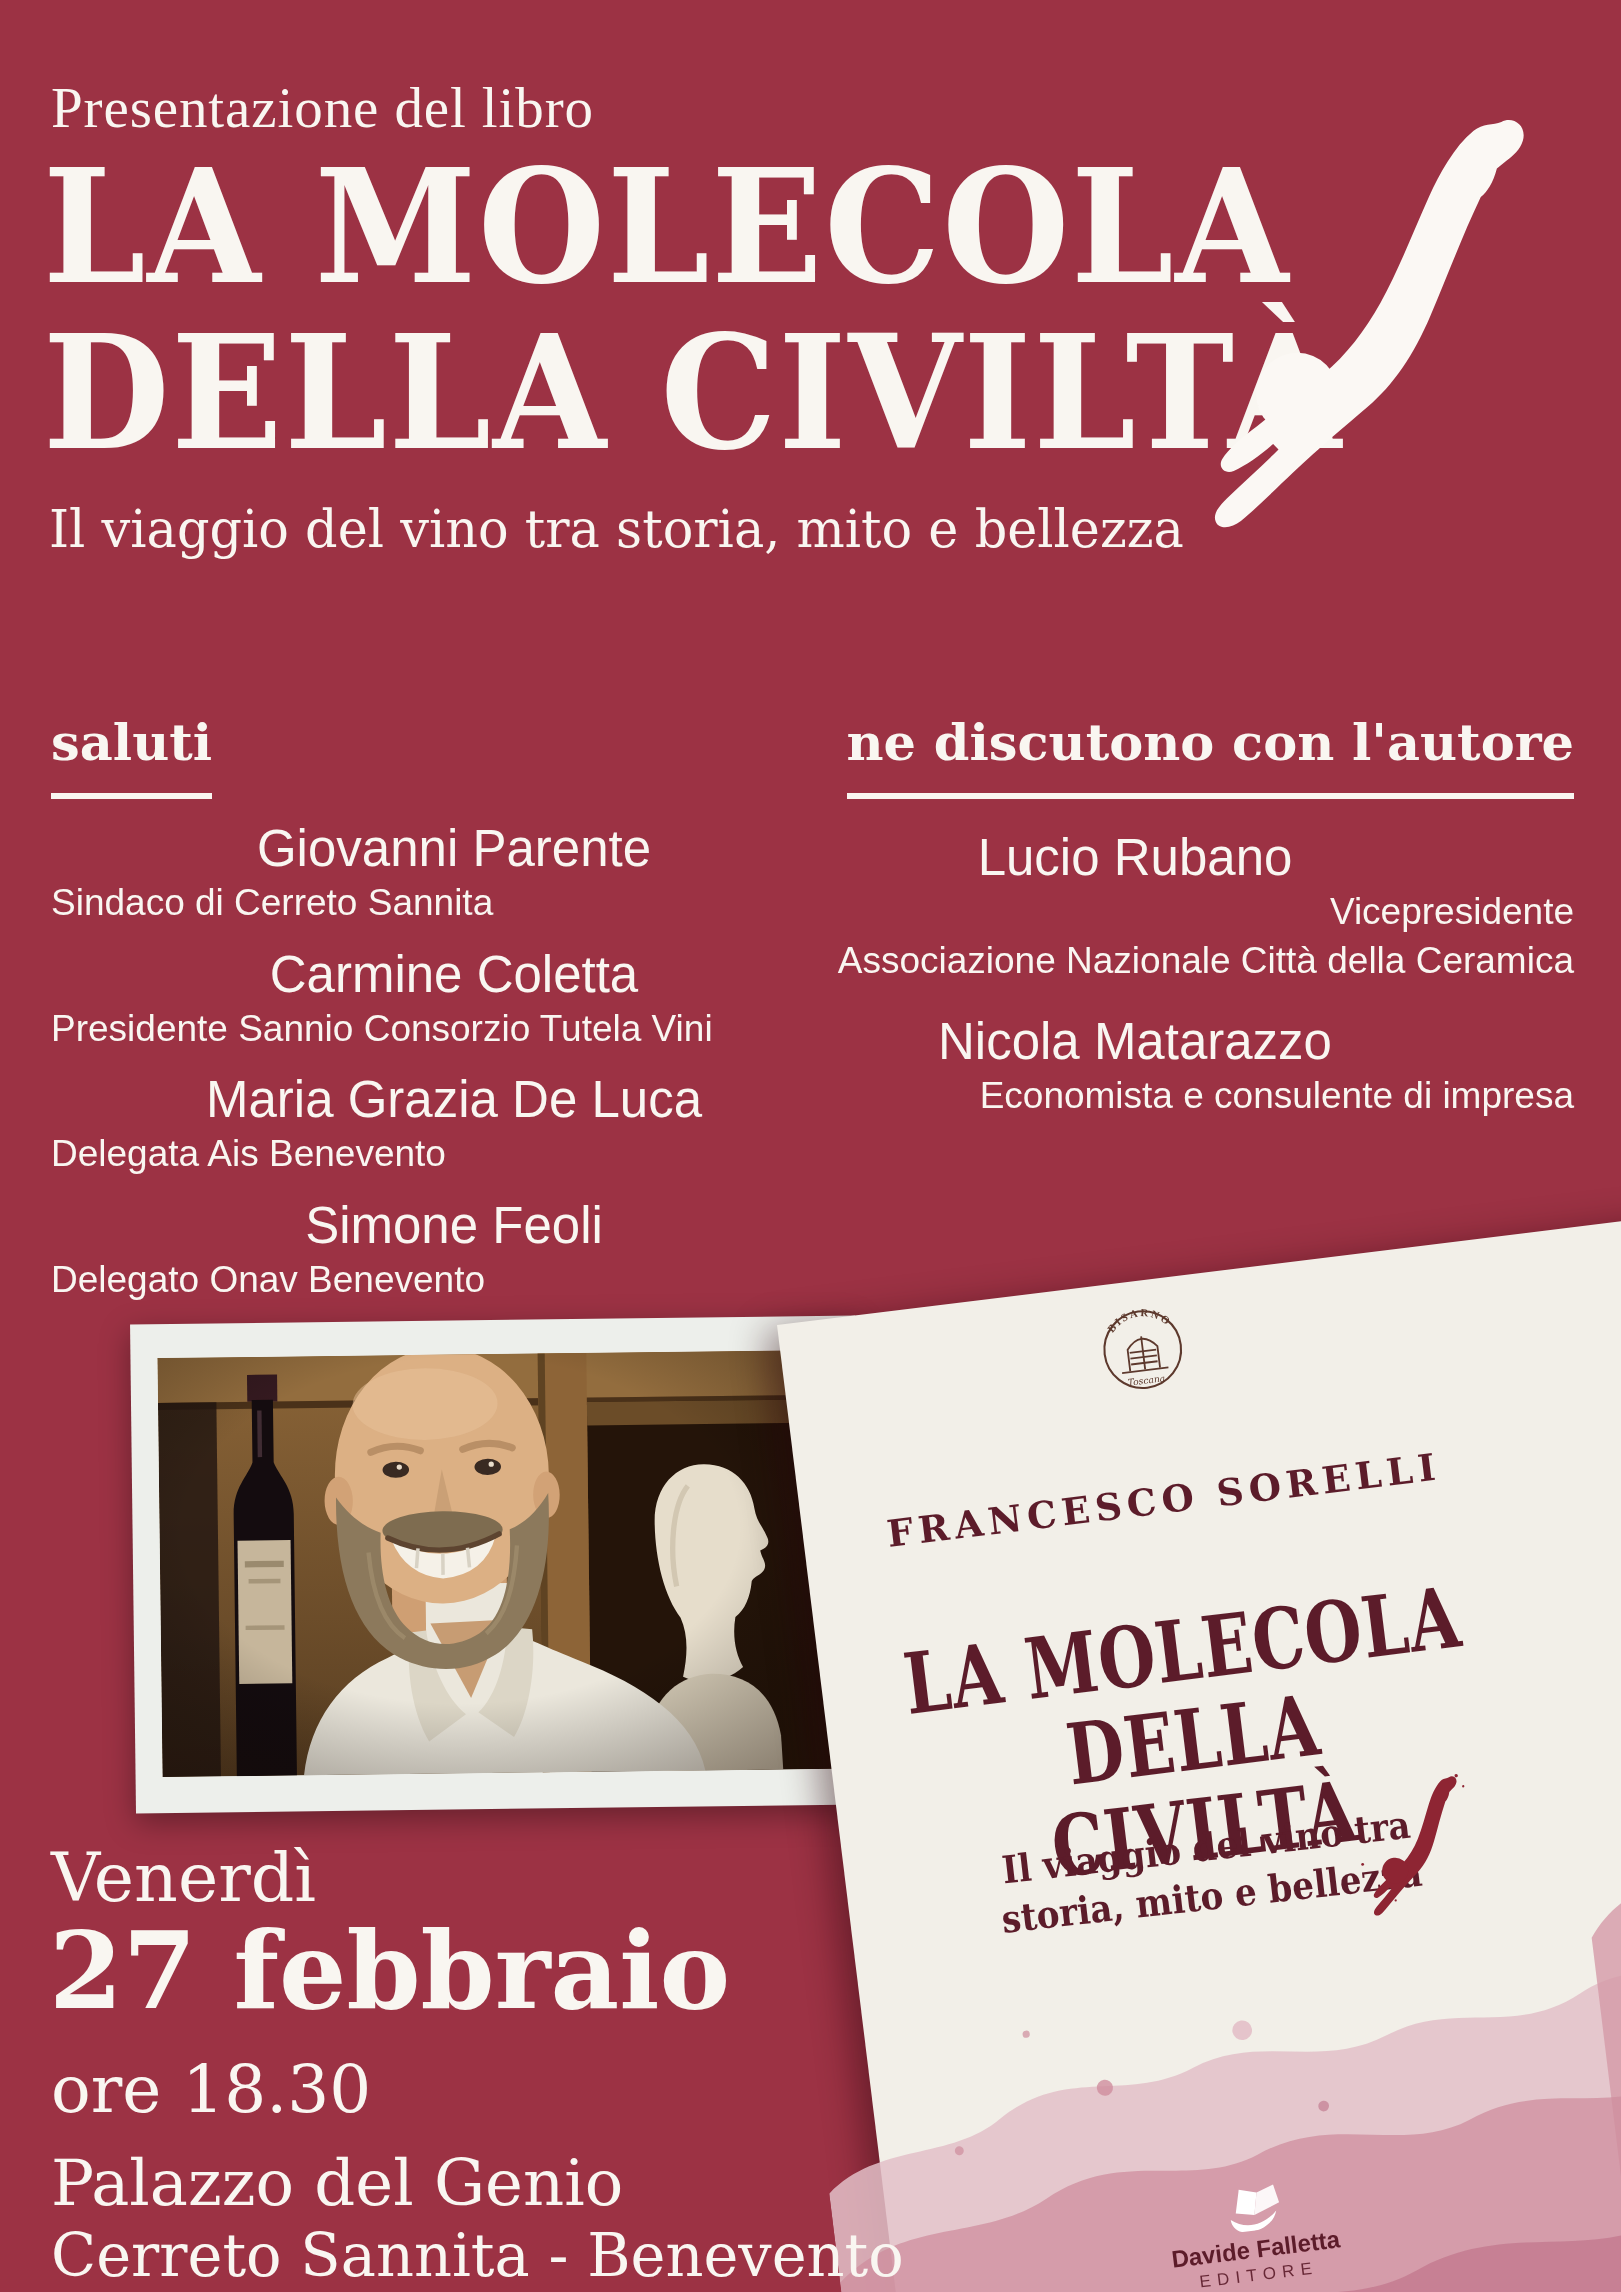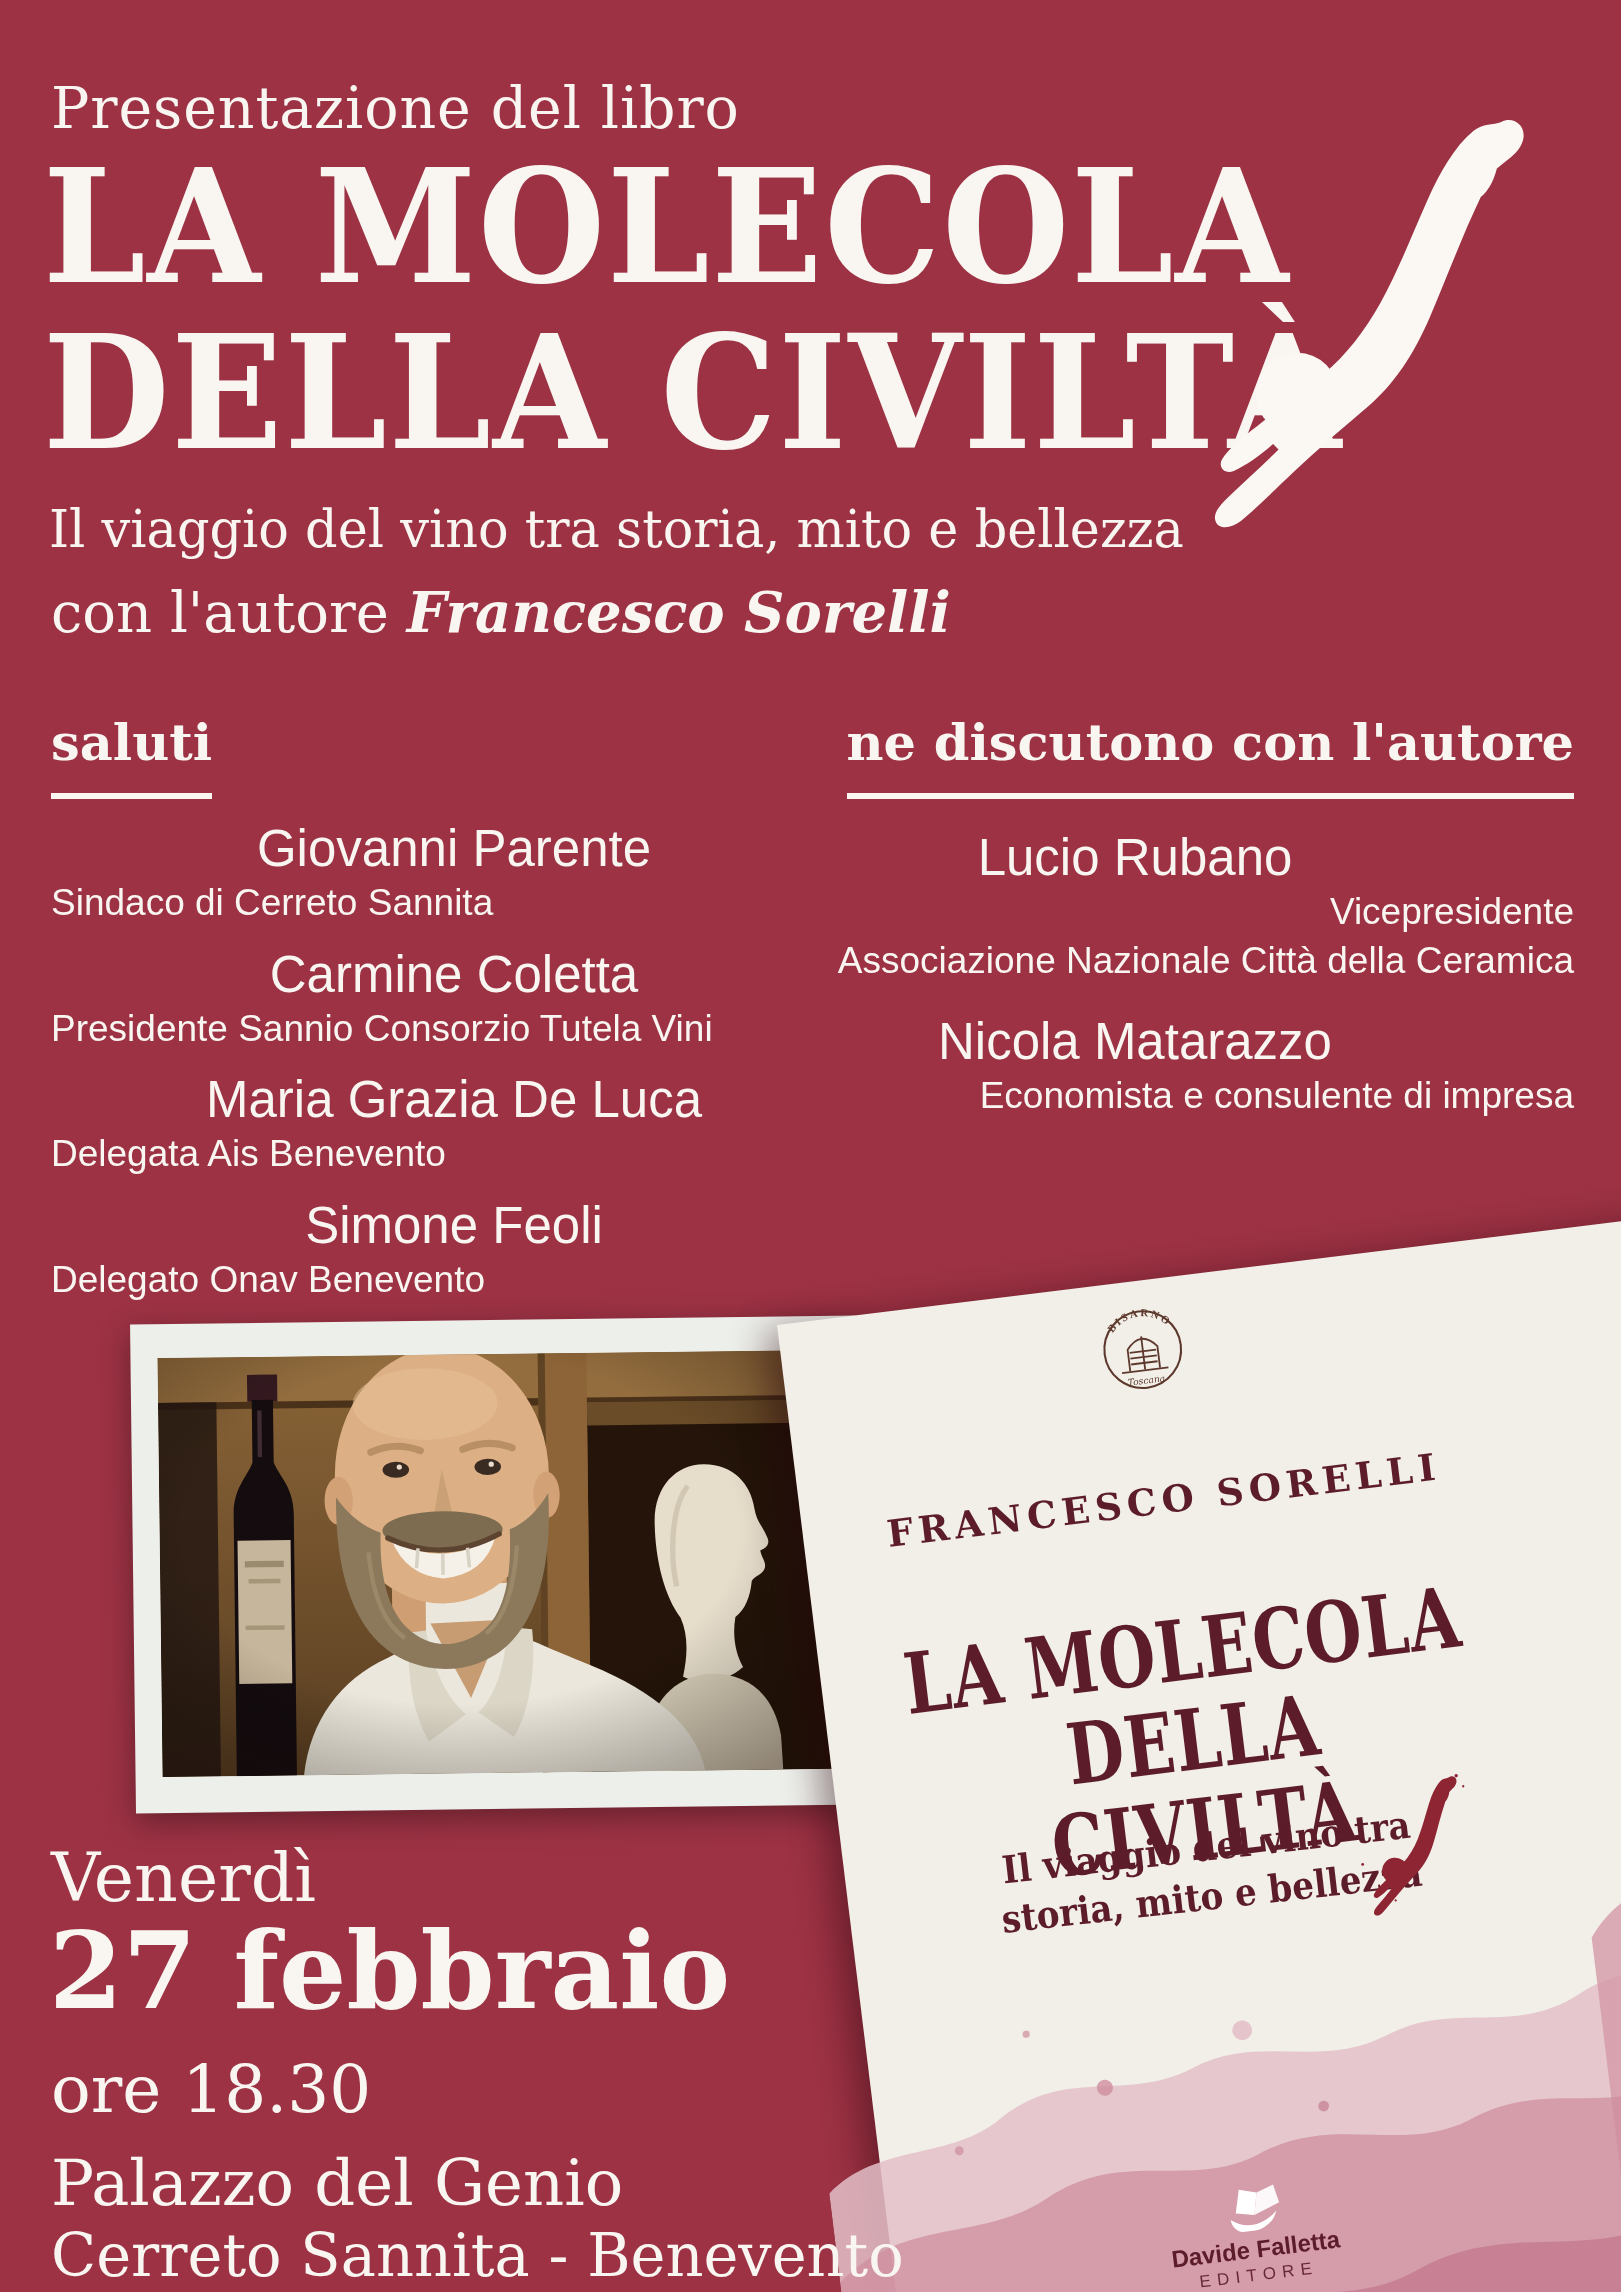--- a/index.html
+++ b/index.html
@@ -1,20 +1,20 @@
 <!DOCTYPE html>
 <html style="font-size:14.3px"><head>
 <meta charset="utf-8">
 <style>
   html,body{margin:0;padding:0;background:#222;}
   .poster{position:relative;width:1621px;height:2293px;background:#9c3244;overflow:hidden;
           font-family:"DejaVu Serif",serif;color:#f9f6f1;}
   .abs{position:absolute;}
   
-  .kicker{left:51px;top:75px;font-size:57px;letter-spacing:0.9px;}
+  .kicker{left:51px;top:75px;font-size:57px;letter-spacing:0.9px;font-family:Liberation Serif, serif;}
   .title{left:43px;font-weight:bold;font-size:157px;line-height:1;transform:scaleX(.93);transform-origin:left top;letter-spacing:1.8px;}
   .title.l1{top:149px;}
   .title.l2{top:315px;}
   .subtitle{left:49px;top:498px;font-size:53px;transform:scaleX(.96);transform-origin:left top;}
   .authorline{left:51px;top:579px;font-size:56px;}
   .authorline .an{font-weight:bold;font-style:italic;}
   
   .col{top:712px;}
   .col-h{display:inline-block;font-size:51px;font-weight:bold;border-bottom:6.3px solid #f9f6f1;padding-bottom:21px;}
   .col .name{font-family:"Liberation Sans",sans-serif;font-size:51px;line-height:1.05;margin-top:23px;text-align:center;}
@@ -65,21 +65,20 @@
                  C234,178 250,136 268,96 C280,70 296,40 318,22 C328,13 340,16 349,12 Z"></path>
         <circle cx="121" cy="316" r="46"></circle>
       </symbol>
     </defs>
   </svg>
 
   <div class="abs kicker">Presentazione del libro</div>
   <div class="abs title l1">LA MOLECOLA</div>
   <div class="abs title l2">DELLA CIVILTÀ</div>
   <div class="abs subtitle">Il viaggio del vino tra storia, mito e bellezza</div>
-  <div class="abs authorline"><span>con l'autore </span><span class="an">Francesco Sorelli</span></div>
 
   <svg class="abs big-diver" viewBox="0 0 400 470" fill="#fbf8f4">
     <use href="#diver-shape" width="400" height="470"></use>
   </svg>
 
   <div class="abs col col-left">
     <div class="col-h">saluti</div>
     <div>
       <div class="name">Giovanni Parente</div>
       <div class="role">Sindaco di Cerreto Sannita</div>

